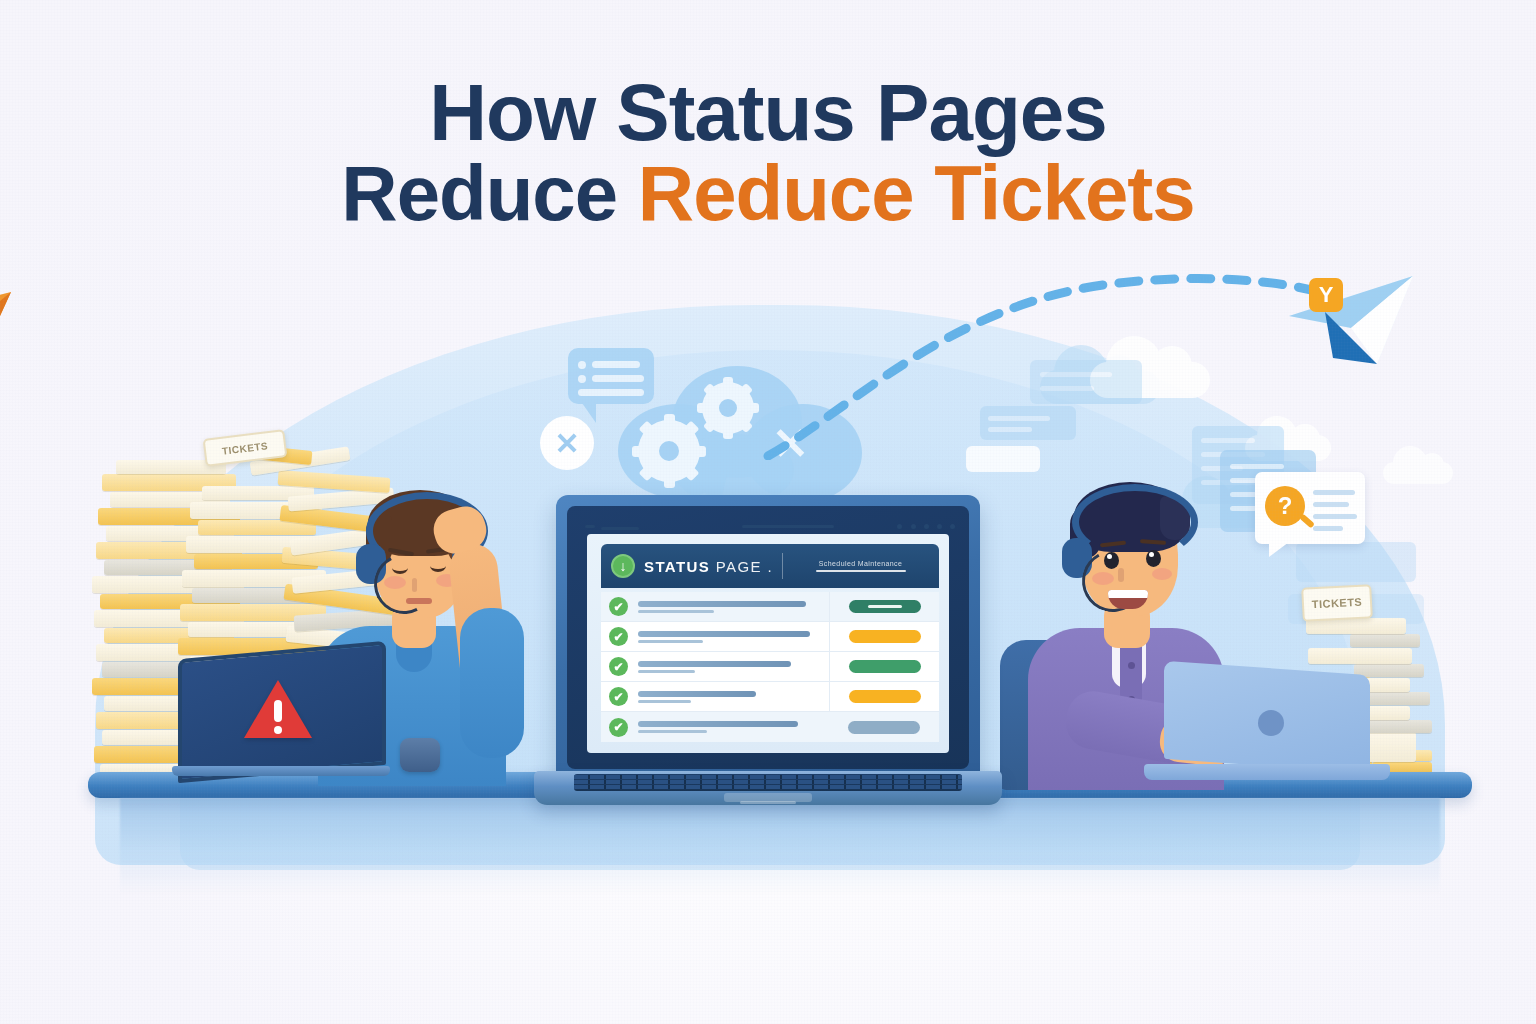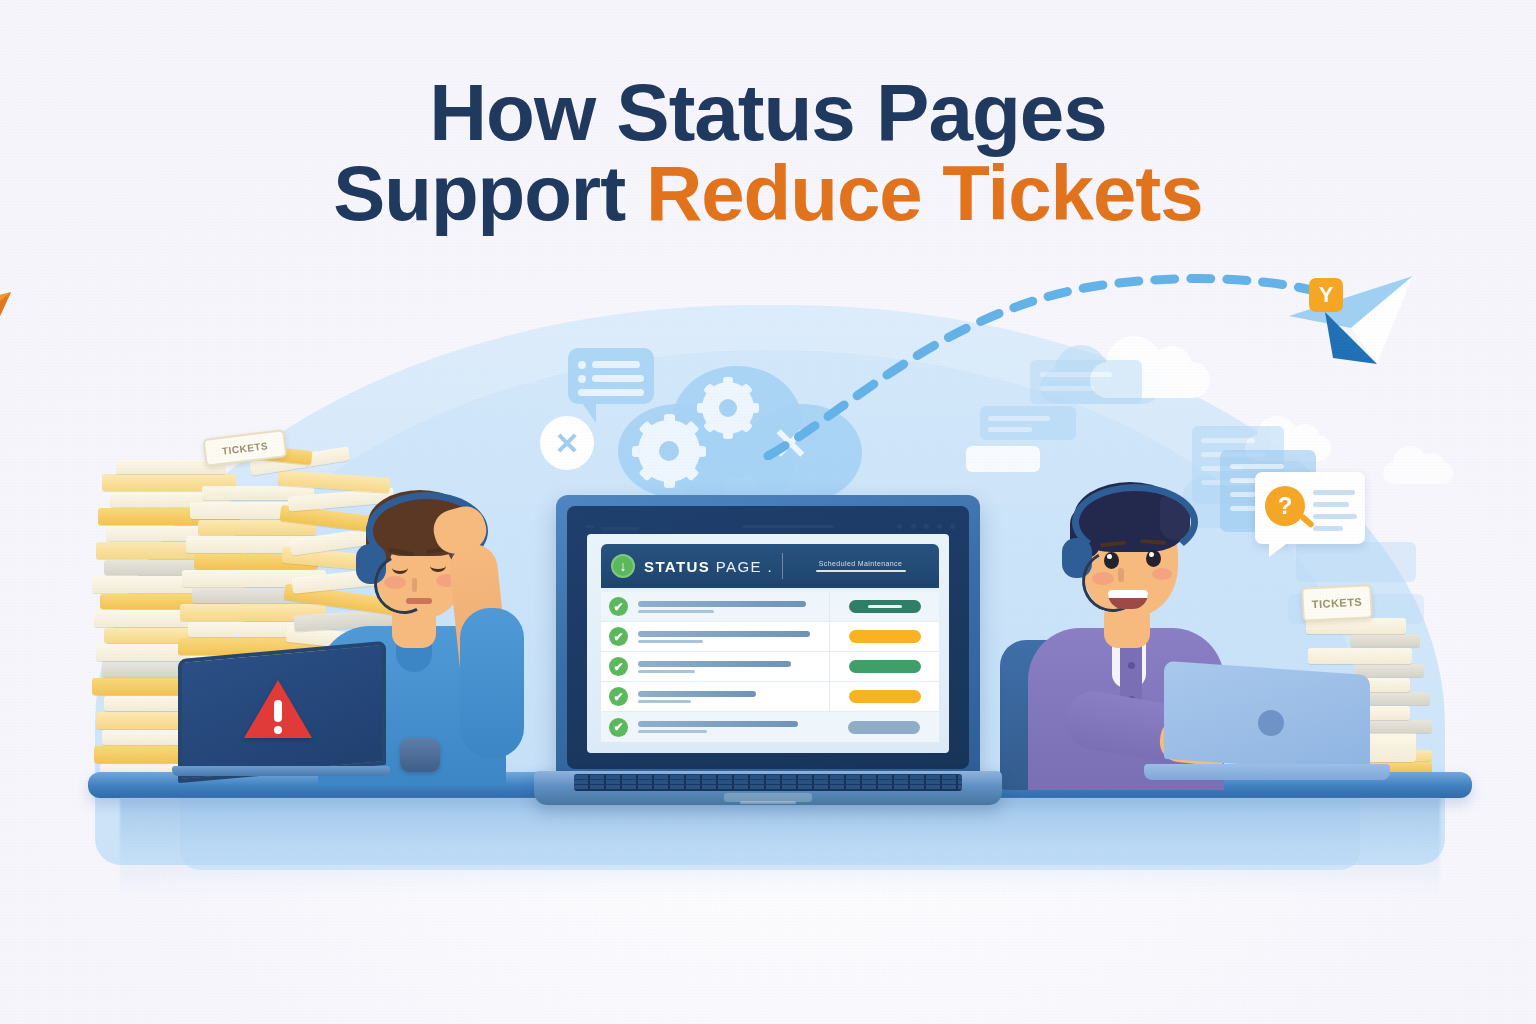--- a/index.html
+++ b/index.html
@@ -225,21 +225,21 @@
   #lapnotch{position:absolute;left:206px;top:30px;width:56px;height:3px;
      background:rgba(255,255,255,.3);border-radius:2px;}
 </style>
 </head>
 <body>
 
 <div id="stage">
 
   <div id="title">
     <span class="tline l1 navy">How Status Pages</span>
-    <span class="tline"><span class="navy">Support </span><span class="orange">Reduce Tickets</span></span>
+    <span class="tline"><span class="navy">Reduce </span><span class="orange">Reduce Tickets</span></span>
   </div>
 
   <div id="scene">
 
     <div class="blob"></div>
     <div class="blob2"></div>
 
     <div class="cloud soft s1"></div>
     <div class="cloud soft s2"></div>
     <div class="cloud c1"></div>

